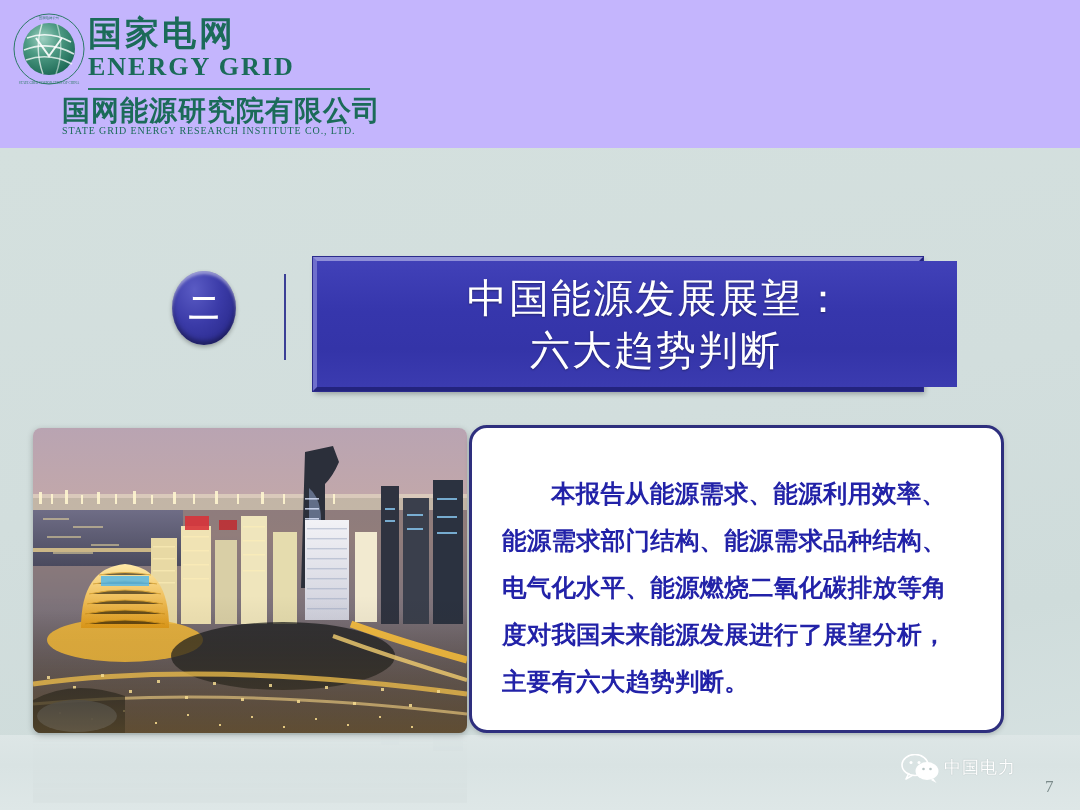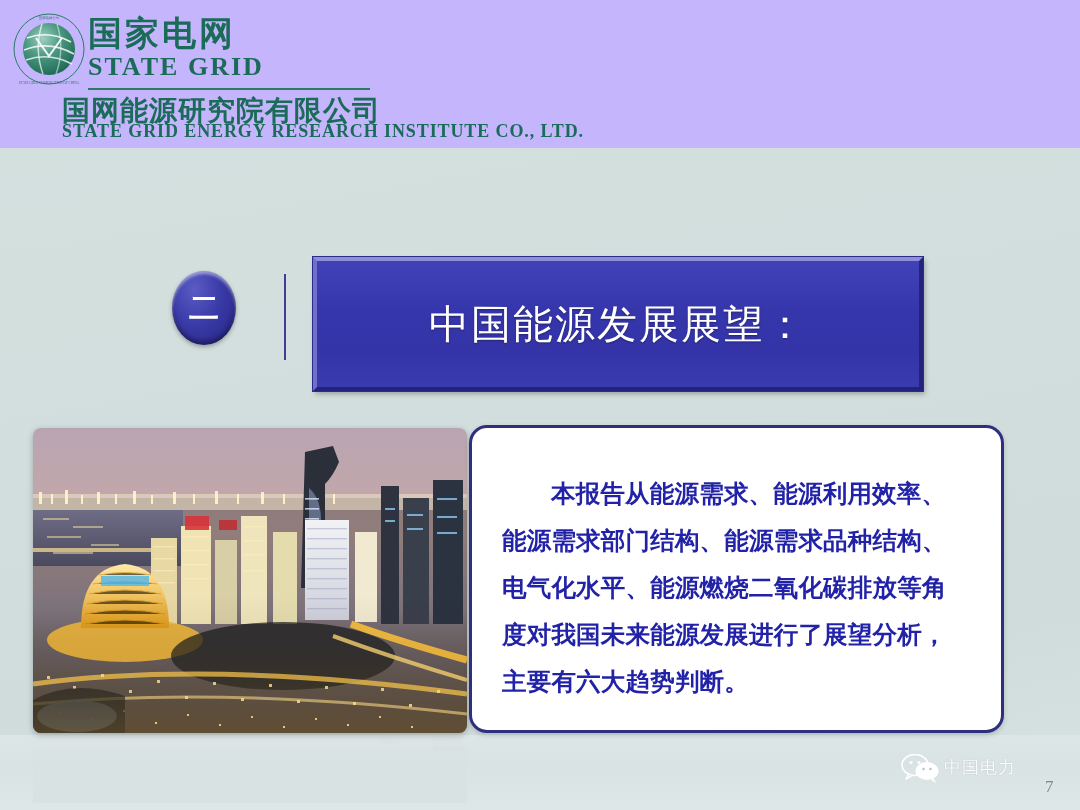--- a/index.html
+++ b/index.html
@@ -81,22 +81,22 @@
     color: #1b6b59;
     letter-spacing: 1px;
     line-height: 30px;
     white-space: nowrap;
   }
   .inst-en {
     position: absolute;
     left: 62px;
     top: 124px;
     font-family: "Liberation Serif", "DejaVu Serif", serif;
-    font-size: 18px;
-    font-weight: bold;
+    font-size: 10px;
+    font-weight: normal;
     color: #1b6b59;
     letter-spacing: 0.9px;
     line-height: 14px;
     white-space: nowrap;
   }
 
   
   .stage {
     position: absolute;
     left: 0; top: 148px;
@@ -205,20 +205,21 @@
     z-index: 12;
   }
   .banner-inner {
     width: 100%;
     height: 100%;
     background: linear-gradient(180deg, #4141b8 0%, #3636ac 40%, #3434a8 70%, #3b3bb0 100%);
     display: flex;
     flex-direction: column;
     align-items: center;
     justify-content: center;
+    padding-left: 38px;
   }
   .banner-line {
     font-family: "DejaVu Sans", "Liberation Sans", sans-serif;
     font-size: 40px;
     font-weight: 500;
     color: #ffffff;
     letter-spacing: 2px;
     line-height: 52px;
     white-space: nowrap;
     text-shadow: 0 1px 2px rgba(0,0,0,0.35);
@@ -346,21 +347,21 @@
         <path d="M24 26 L37 44 L50 26" fill="none" stroke="#ffffff" stroke-width="2" opacity="0.9"></path>
         <g fill="#2c7a66" font-size="3.4" font-family="Liberation Serif, serif">
           <text x="37" y="7" text-anchor="middle">国家电网公司</text>
           <text x="37" y="72" text-anchor="middle">STATE GRID CORPORATION OF CHINA</text>
         </g>
       </svg>
     </div>
 
     <div class="logo-text-block">
       <div class="logo-cn">国家电网</div>
-      <div class="logo-en">STATE GRID</div>
+      <div class="logo-en">ENERGY GRID</div>
     </div>
 
     <div class="logo-rule"></div>
 
     <div class="inst-cn">国网能源研究院有限公司</div>
     <div class="inst-en">STATE GRID ENERGY RESEARCH INSTITUTE CO., LTD.</div>
   </div>
 
   <div class="stage">
     <div class="arc arc-a"></div>
@@ -370,20 +371,21 @@
   </div>
 
   <div class="badge">
     <div class="badge-glyph">二</div>
   </div>
   <div class="divider-v"></div>
 
   <div class="banner">
     <div class="banner-inner">
       <div class="banner-line">中国能源发展展望：</div>
+      <div class="banner-line">六大趋势判断</div>
     </div>
   </div>
 
   <div class="photo">
     <svg width="434" height="305" viewBox="0 0 434 305">
       <defs>
         <linearGradient id="sky" x1="0" y1="0" x2="0" y2="1">
           <stop offset="0%" stop-color="#b9a4b2"></stop>
           <stop offset="35%" stop-color="#c6a9a6"></stop>
           <stop offset="60%" stop-color="#a89aa6"></stop>

